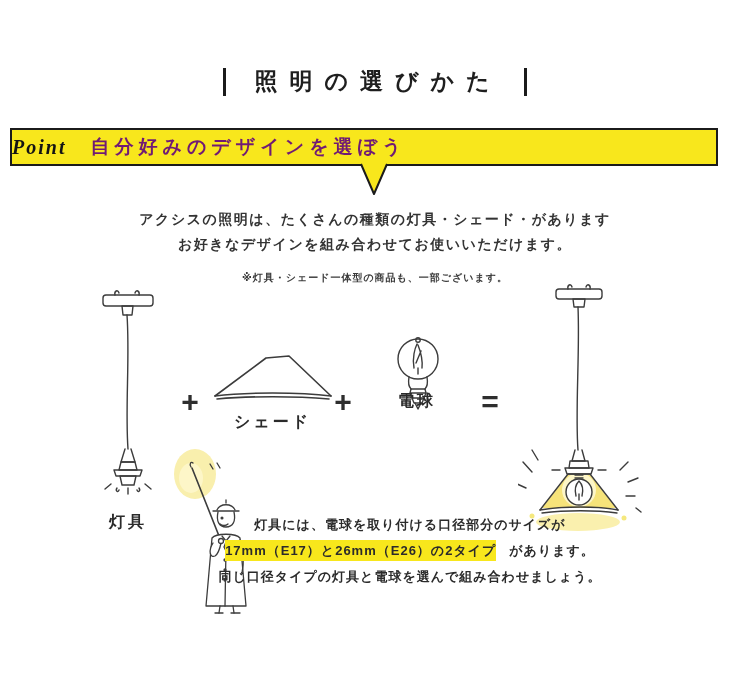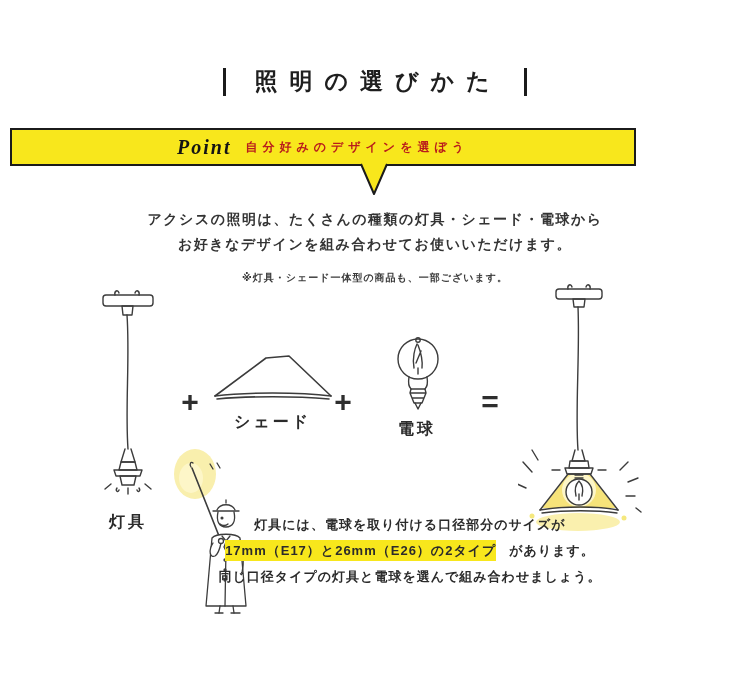--- a/index.html
+++ b/index.html
@@ -5,24 +5,24 @@
   html,body{margin:0;padding:0;background:#fff;}
   .page{position:relative;width:750px;height:680px;background:#ffffff;overflow:hidden;
         font-family:"Liberation Sans","DejaVu Sans",sans-serif;color:#2b2b2b;border-radius:27px;}
 
   
   .title-row{position:absolute;top:66px;left:0;width:100%;display:flex;align-items:center;justify-content:center;gap:22px;}
   .tbar{width:3px;height:28px;background:#1b1b1b;}
   .title{margin:0;font-size:23px;font-weight:bold;letter-spacing:12px;text-indent:6px;color:#1e1e1e;white-space:nowrap;}
 
   
-  .banner{position:absolute;left:10px;top:128px;width:626px;height:38px;box-sizing:border-box;
-          background:#f8e71c;border:2px solid #1b1b1b;display:flex;align-items:center;justify-content:center;gap:14px;}
+  .banner{position:absolute;left:10px;top:128px;width:708px;height:38px;box-sizing:border-box;
+          background:#f8e71c;border:2px solid #1b1b1b;display:flex;align-items:center;justify-content:flex-start;gap:24px;}
   .point{font-family:"Liberation Serif","DejaVu Serif",serif;font-style:italic;font-weight:bold;font-size:20px;letter-spacing:2px;color:#141414;}
-  .banner-text{font-weight:bold;font-size:12px;letter-spacing:5px;color:#b91c1c;white-space:nowrap;}
+  .banner-text{font-weight:bold;font-size:19px;letter-spacing:5px;color:#701a75;white-space:nowrap;}
   .pointer{position:absolute;left:358px;top:163px;z-index:2;}
 
   
   .intro{position:absolute;top:207px;left:0;width:100%;text-align:center;font-size:14px;font-weight:bold;
          letter-spacing:1.5px;line-height:25px;color:#333;}
   .note{position:absolute;top:271px;left:0;width:100%;text-align:center;font-size:10px;font-weight:bold;letter-spacing:1px;color:#3a3a3a;}
 
   
   .ill{position:absolute;}
   .lbl{position:absolute;font-size:16px;font-weight:bold;letter-spacing:3px;text-align:center;color:#2b2b2b;}
@@ -49,21 +49,21 @@
   <div class="banner">
     <span class="point">Point</span>
     <span class="banner-text">自分好みのデザインを選ぼう</span>
   </div>
   <svg class="pointer" width="32" height="34" viewBox="0 0 32 34">
     <polygon points="3,0 29,0 16,31" fill="#f8e71c"></polygon>
     <path d="M3,1 L16,31 L29,1" fill="none" stroke="#1b1b1b" stroke-width="2" stroke-linejoin="round"></path>
   </svg>
 
   <div class="intro">
-    <div>アクシスの照明は、たくさんの種類の灯具・シェード・電球から</div>
+    <div>アクシスの照明は、たくさんの種類の灯具・シェード・があります</div>
     <div>お好きなデザインを組み合わせてお使いいただけます。</div>
   </div>
   <div class="note">※灯具・シェード一体型の商品も、一部ございます。</div>
 
   <svg class="ill" style="left:84px;top:288px;" width="90" height="226" viewBox="0 0 90 226">
     <g fill="none" stroke="#3c3c3c" stroke-width="1.4" stroke-linecap="round" stroke-linejoin="round">
       <path d="M31,7 c-1,-4 3,-6 4,-2 M55,7 c1,-4 -3,-6 -4,-2"></path>
       <rect x="19" y="7" width="50" height="11" rx="3"></rect>
       <path d="M38,18 h11 l-1,9 h-9 z"></path>
       <path d="M43,27 C46,70 41,120 44,161"></path>
@@ -92,21 +92,21 @@
   <svg class="ill" style="left:390px;top:334px;" width="58" height="80" viewBox="0 0 58 80">
     <g fill="none" stroke="#3c3c3c" stroke-width="1.4" stroke-linecap="round" stroke-linejoin="round">
       <circle cx="28" cy="25" r="20"></circle>
       <circle cx="28" cy="6" r="2.2"></circle>
       <path d="M19,43 C18,49 19,53 21,55 M37,43 C38,49 37,53 35,55"></path>
       <path d="M21,55 h14 l1,4 h-16 z M20,59 h16 l-2,5 h-12 z M22,64 h12 l-2,5 h-8 z"></path>
       <path d="M25,69 l3,6 l3,-6"></path>
       <path d="M28,40 v-6 M24,34 C22,24 25,14 27,10 M32,34 C33,24 30,16 28,11 M26,29 l5,-12"></path>
     </g>
   </svg>
-  <div class="lbl" style="left:372px;top:419px;width:90px;">電球</div>
+  <div class="lbl" style="left:372px;top:391px;width:90px;">電球</div>
 
   <div class="op" style="left:472px;top:387px;">=</div>
 
   <svg class="ill" style="left:518px;top:282px;" width="135" height="252" viewBox="0 0 135 252">
     <ellipse cx="60" cy="240" rx="42" ry="9" fill="#faf0ae"></ellipse>
     <circle cx="14" cy="234" r="2.5" fill="#f5e87e"></circle>
     <circle cx="106" cy="236" r="2.5" fill="#f5e87e"></circle>
     <polygon points="24,226 50,193 72,193 98,226" fill="#f6e37a"></polygon>
     <circle cx="61" cy="208" r="17" fill="#fdf6c8"></circle>
     <g fill="none" stroke="#3c3c3c" stroke-width="1.4" stroke-linecap="round" stroke-linejoin="round">

